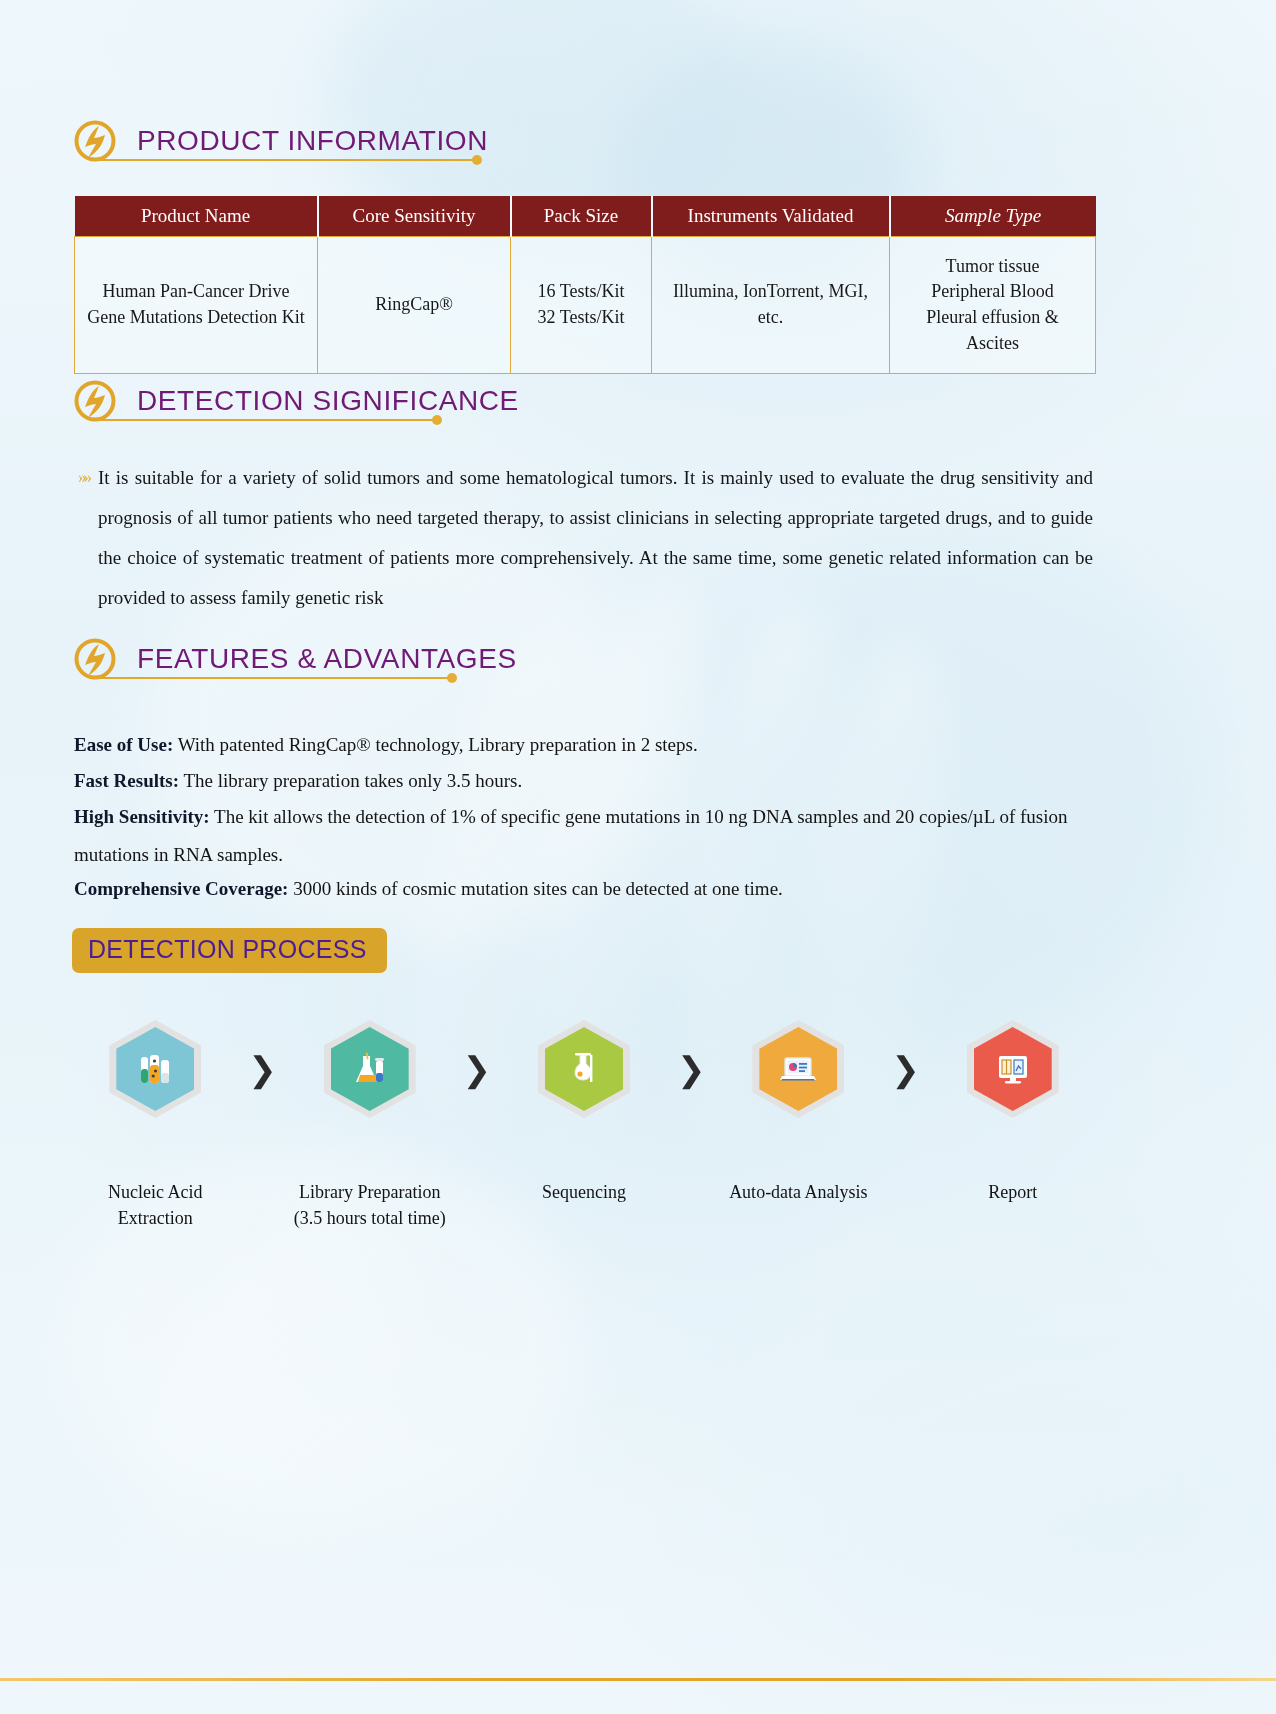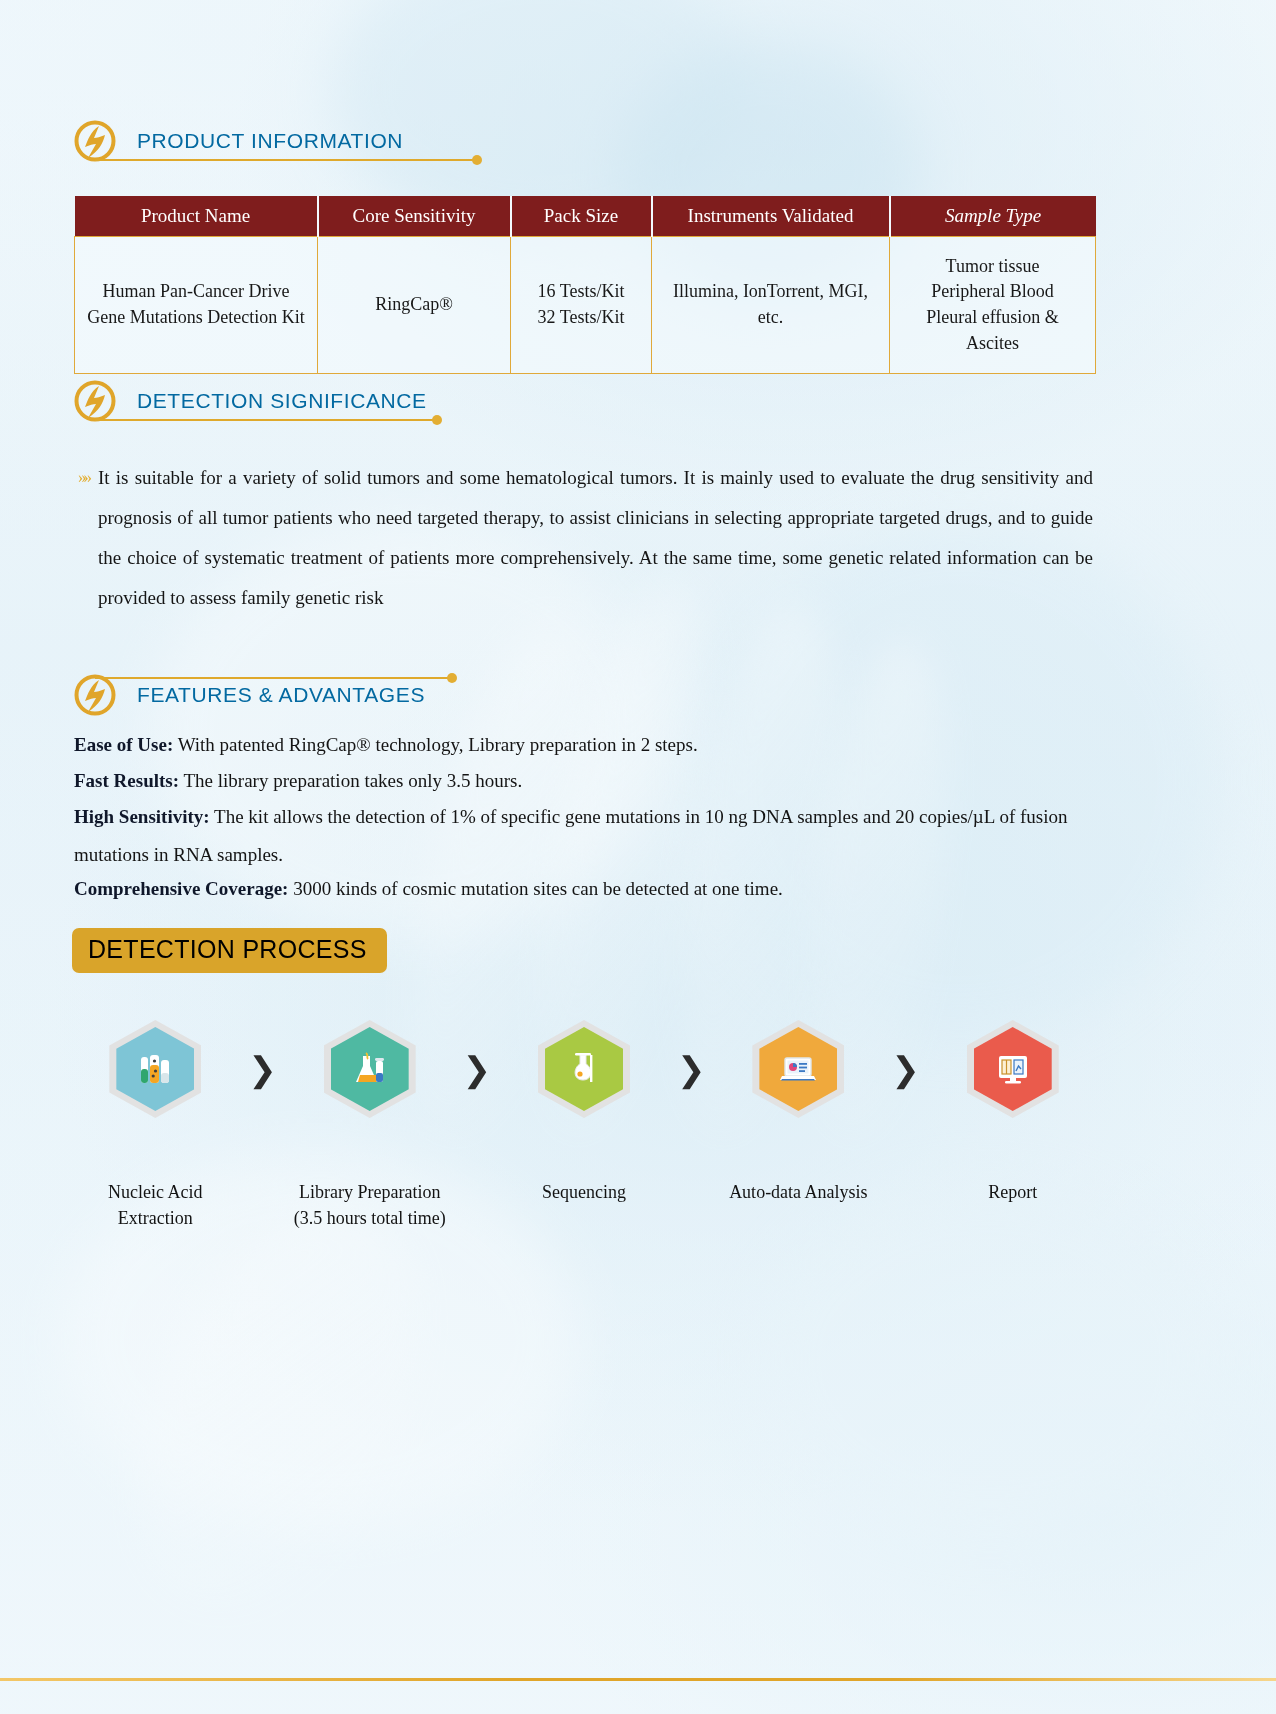--- a/index.html
+++ b/index.html
@@ -34,22 +34,22 @@
   .bg .s5{left:160px;top:1200px;width:240px;height:420px;transform:rotate(24deg);}
   .bg .veil{position:absolute;inset:0;background:linear-gradient(180deg,
       rgba(240,248,252,.55) 0%,rgba(238,247,251,.34) 30%,
       rgba(236,246,251,.30) 60%,rgba(240,248,252,.58) 100%);}
 
   .page{position:relative;z-index:2;width:1276px;height:1714px;}
 
   
   .sec-head{position:absolute;display:flex;align-items:center;}
   .bolt-badge{width:42px;height:42px;flex:0 0 42px;position:relative;}
-  .sec-title{font-family:"Liberation Sans", sans-serif;color:#0369a1;
-    font-size:21px;letter-spacing:.6px;margin-left:21px;white-space:nowrap;}
+  .sec-title{font-family:"Liberation Sans", sans-serif;color:#701a75;
+    font-size:28px;letter-spacing:.6px;margin-left:21px;white-space:nowrap;}
   .rule{position:absolute;height:2px;background:#dfa92c;}
   .rule-dot{position:absolute;width:10px;height:10px;border-radius:50%;background:#e3ae33;}
 
   
   .ptable{position:absolute;left:74px;top:196px;width:1021px;
      border-collapse:collapse;table-layout:fixed;}
   .ptable th{background:#7f1d1d;color:#fff;font-weight:normal;
      font-size:19px;padding:9px 4px;text-align:center;
      border-left:2px solid #f4faff;border-right:2px solid #f4faff;}
   .ptable th:first-child{border-left:none;}
@@ -66,21 +66,21 @@
   .sig-text{font-size:19px;line-height:40px;color:#151515;text-align:justify;
         text-justify:inter-word;width:995px;}
 
   
   .feat{position:absolute;left:74px;width:1030px;font-size:19px;
         line-height:38px;color:#141414;}
   .feat b{color:#0f172a;font-weight:bold;}
 
   
   .dp-badge{position:absolute;left:72px;top:928px;
-     background:#d9a42a;color:#000000;border-radius:7px;
+     background:#d9a42a;color:#4c1d95;border-radius:7px;
      font-family:"Liberation Sans", sans-serif;font-size:25px;
      padding:7px 20px 9px 16px;letter-spacing:.3px;}
   .flow{position:absolute;left:74px;top:1020px;width:1020px;
         display:flex;align-items:flex-start;}
   .step{width:170px;display:flex;flex-direction:column;align-items:center;gap:44px;}
   .hexwrap{width:92px;height:98px;position:relative;}
   .hex{position:absolute;width:92px;height:98px;
        clip-path:polygon(50% 0%,100% 26%,100% 74%,50% 100%,0% 74%,0% 26%);}
   .hex.outer{background:#e2e2e2;}
   .hex.inner{left:7px;top:7px;width:78px;height:84px;}
@@ -170,21 +170,21 @@
     <div class="sec-title">DETECTION SIGNIFICANCE</div>
   </div>
   <div class="rule" style="left:95px;top:419px;width:340px;"></div>
   <div class="rule-dot" style="left:432px;top:415px;"></div>
 
   <div class="sig-wrap">
     <div class="chev">»»</div>
     <div class="sig-text">It is suitable for a variety of solid tumors and some hematological tumors. It is mainly used to evaluate the drug sensitivity and prognosis of all tumor patients who need targeted therapy, to assist clinicians in selecting appropriate targeted drugs, and to guide the choice of systematic treatment of patients more comprehensively. At the same time, some genetic related information can be provided to assess family genetic risk</div>
   </div>
 
-  <div class="sec-head" style="left:74px;top:638px;margin-top:36px;">
+  <div class="sec-head" style="left:74px;top:638px;">
     <div class="bolt-badge">
       <svg width="42" height="42" viewBox="0 0 42 42">
         <circle cx="21" cy="21" r="18.5" fill="none" stroke="#e0a52a" stroke-width="4"></circle>
         <path d="M25 6 C16 12 14 20 11 27 C16 25 19 24 22 24 L14 38 C25 31 29 23 31 15 C26 17 23 18 20 18 Z" fill="#e0a52a"></path>
       </svg>
     </div>
     <div class="sec-title">FEATURES &amp; ADVANTAGES</div>
   </div>
   <div class="rule" style="left:95px;top:677px;width:355px;"></div>
   <div class="rule-dot" style="left:447px;top:673px;"></div>

